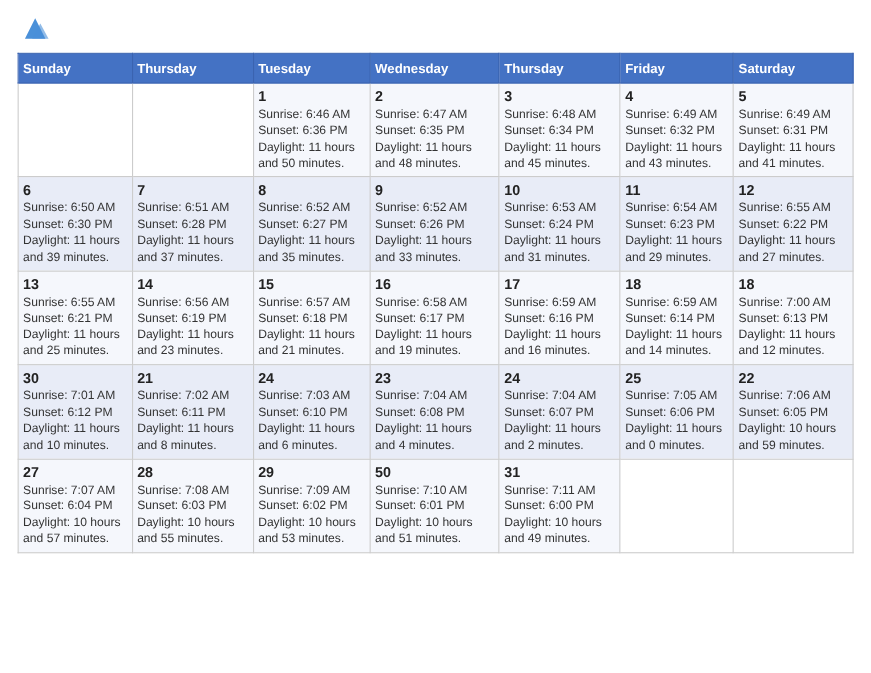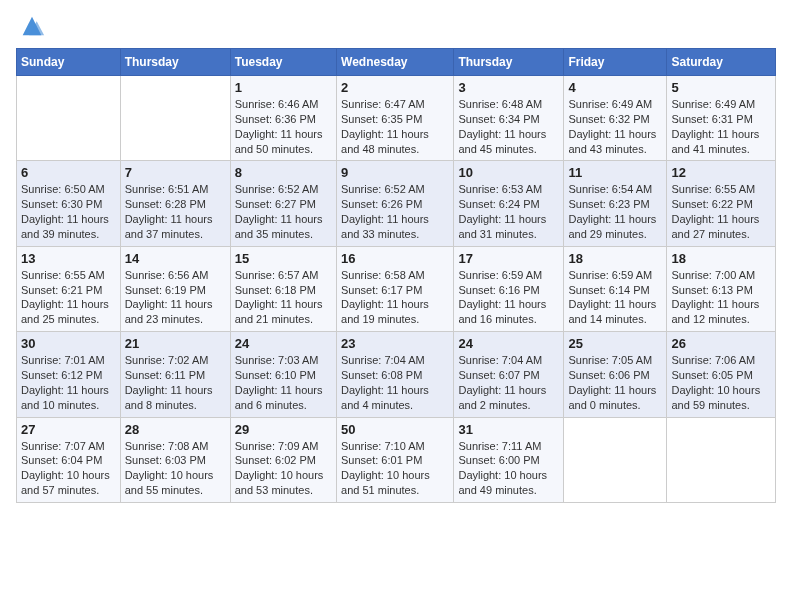--- a/index.html
+++ b/index.html
@@ -226,21 +226,21 @@
         </td>
         <td>
           <span class="day-number">24</span>
           <div class="day-info">Sunrise: 7:04 AM<br>Sunset: 6:07 PM<br>Daylight: 11 hours and 2 minutes.</div>
         </td>
         <td>
           <span class="day-number">25</span>
           <div class="day-info">Sunrise: 7:05 AM<br>Sunset: 6:06 PM<br>Daylight: 11 hours and 0 minutes.</div>
         </td>
         <td>
-          <span class="day-number">26</span>
+          <span class="day-number">22</span>
           <div class="day-info">Sunrise: 7:06 AM<br>Sunset: 6:05 PM<br>Daylight: 10 hours and 59 minutes.</div>
         </td>
       </tr>
       <tr>
         <td>
           <span class="day-number">27</span>
           <div class="day-info">Sunrise: 7:07 AM<br>Sunset: 6:04 PM<br>Daylight: 10 hours and 57 minutes.</div>
         </td>
         <td>
           <span class="day-number">28</span>

